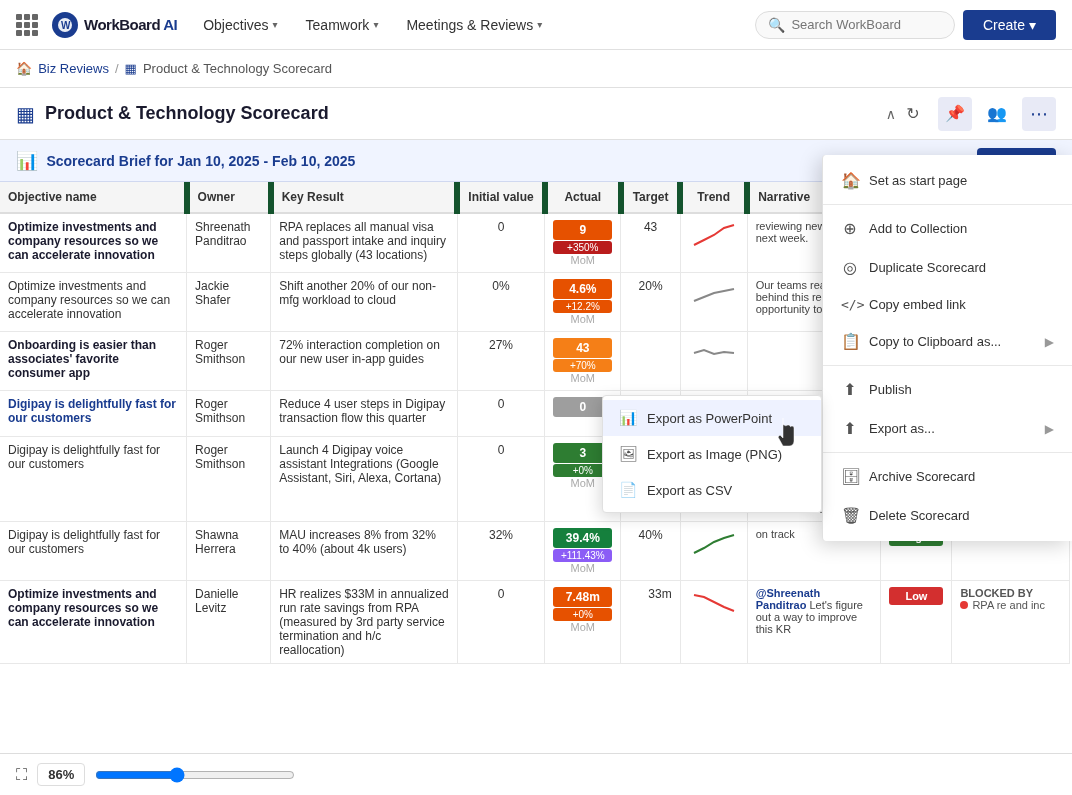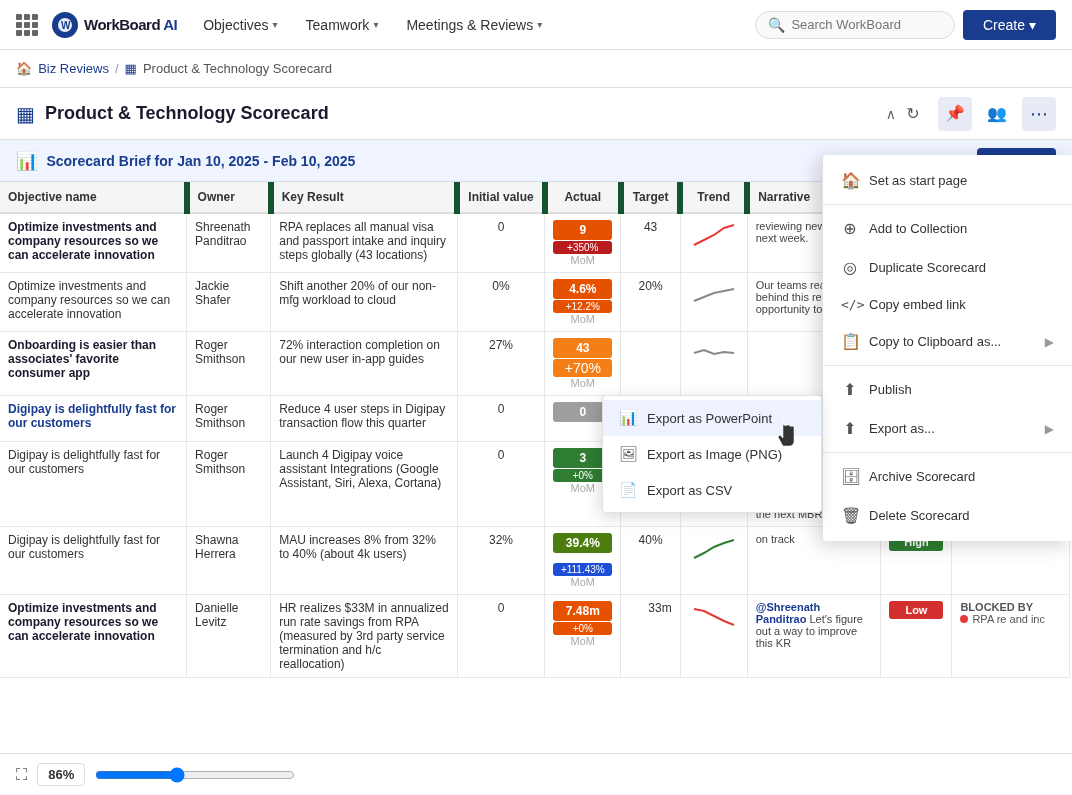--- a/index.html
+++ b/index.html
@@ -281,21 +281,21 @@
         <td class="col-blocked blocked-cell"></td>
       </tr>
 
       <tr>
         <td class="col-obj"><span class="obj-name">Onboarding is easier than associates' favorite consumer app</span></td>
         <td class="col-owner">Roger Smithson</td>
         <td class="col-kr">72% interaction completion on our new user in-app guides</td>
         <td class="col-init" style="text-align:center;">27%</td>
         <td class="col-actual actual-cell">
           <div style="background:#f57f17;color:#fff;padding:3px 4px;border-radius:3px;font-weight:700;text-align:center;">43</div>
-          <div style="color:#fff;background:#f57f17;font-size:14px;border-radius:3px;padding:1px 4px;margin-top:1px;">+70%</div>
+          <div style="color:#fff;background:#f57f17;font-size:10px;border-radius:3px;padding:1px 4px;margin-top:1px;">+70%</div>
           <div class="mom-text">MoM</div>
         </td>
         <td class="col-target"></td>
         <td class="col-trend trend-cell">
           <svg class="trend-svg" viewBox="0 0 50 30">
               <polyline points="5,15 15,12 25,16 35,14 45,15" fill="none" stroke="#888" stroke-width="2"></polyline>
             </svg>
         </td>
         <td class="col-narrative narrative-cell"></td>
         <td class="col-status"></td>
@@ -345,22 +345,22 @@
           </td>
         <td class="col-blocked blocked-cell"></td>
       </tr>
 
       <tr>
         <td class="col-obj">Digipay is delightfully fast for our customers</td>
         <td class="col-owner">Shawna Herrera</td>
         <td class="col-kr">MAU increases 8% from 32% to 40% (about 4k users)</td>
         <td class="col-init" style="text-align:center;">32%</td>
         <td class="col-actual actual-cell">
-          <div style="background:#4d7c0f;color:#fff;padding:3px 4px;border-radius:3px;font-weight:700;text-align:center;">39.4%</div>
-          <div style="color:#fff;background:#1d4ed8;font-size:10px;border-radius:3px;padding:1px 4px;margin-top:10px;">+111.43%</div>
+          <div style="background:#15803d;color:#fff;padding:3px 4px;border-radius:3px;font-weight:700;text-align:center;">39.4%</div>
+          <div style="color:#fff;background:#8b5cf6;font-size:10px;border-radius:3px;padding:1px 4px;margin-top:1px;">+111.43%</div>
           <div class="mom-text">MoM</div>
         </td>
         <td class="col-target" style="text-align:center;">40%</td>
         <td class="col-trend trend-cell">
           <svg class="trend-svg" viewBox="0 0 50 30">
               <polyline points="5,25 15,20 25,14 35,10 45,7" fill="none" stroke="#2e7d32" stroke-width="2"></polyline>
             </svg>
         </td>
         <td class="col-narrative narrative-cell">on track</td>
         <td class="col-status">

